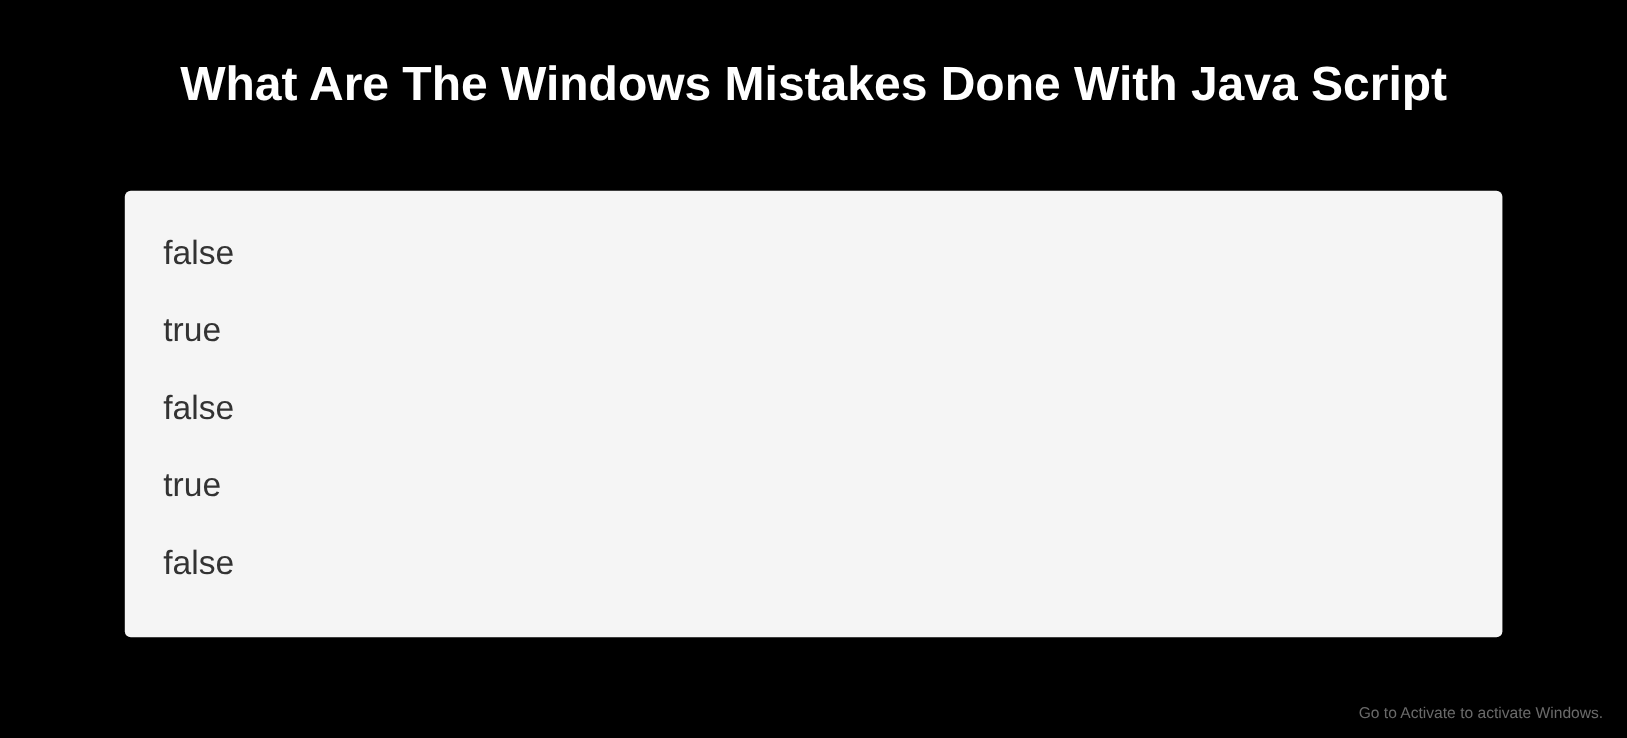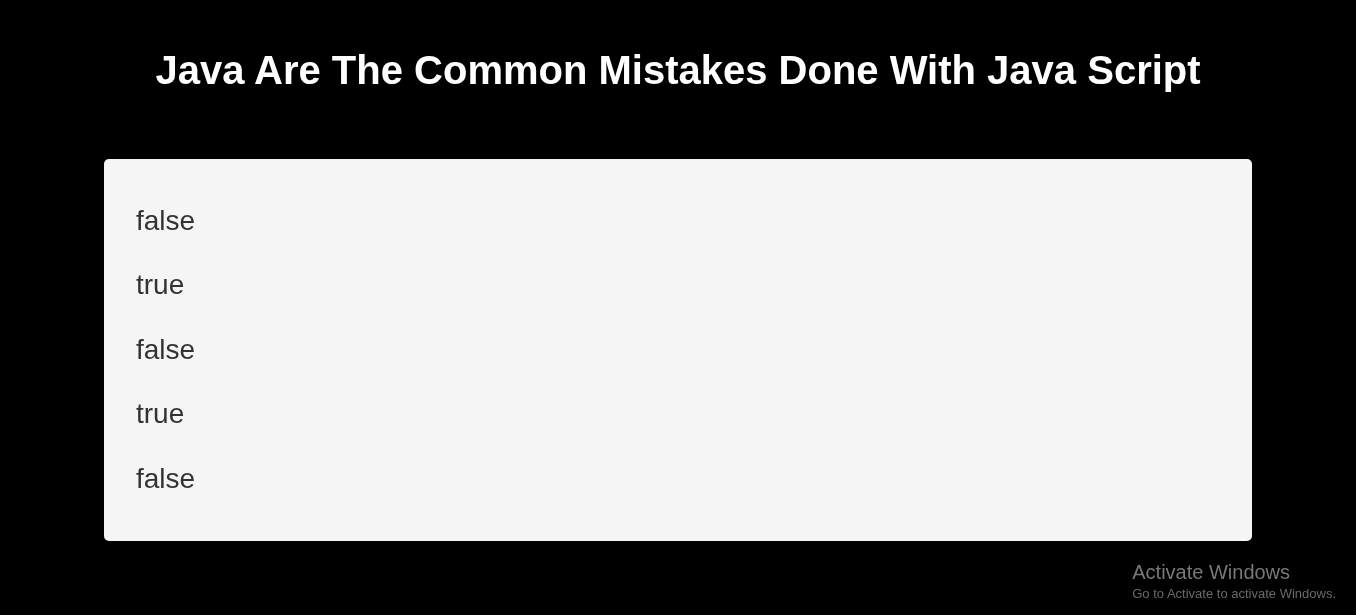--- a/index.html
+++ b/index.html
@@ -20,21 +20,21 @@
       font-size: 40px;
       font-weight: bold;
       text-align: center;
       padding-top: 48px;
       padding-bottom: 8px;
     }
     .panel {
       background-color: #f5f5f5;
       margin: 58px 104px 0 104px;
       border-radius: 5px;
-      padding: 30px 16px 30px 16px;
+      padding: 20px 16px 30px 16px;
     }
     .result-line {
       color: #333333;
       font-size: 28px;
       font-weight: normal;
       padding: 14px 16px 14px 16px;
       line-height: 1.3;
     }
     .watermark {
       position: absolute;
@@ -50,26 +50,25 @@
       margin-bottom: 2px;
     }
     .watermark-sub {
       font-size: 13px;
       color: #6a6a6a;
     }
   </style>
 </head>
 <body>
 
-<h1 class="heading">Java Are The Common Mistakes Done With Java Script</h1>
+<h1 class="heading">What Are The Windows Mistakes Done With Java Script</h1>
 
 <div class="panel">
   <div class="result-line">false</div>
   <div class="result-line">true</div>
   <div class="result-line">false</div>
   <div class="result-line">true</div>
   <div class="result-line">false</div>
 </div>
 
 <div class="watermark">
-  <div class="watermark-title">Activate Windows</div>
   <div class="watermark-sub">Go to Activate to activate Windows.</div>
 </div>
 
 </body></html>

